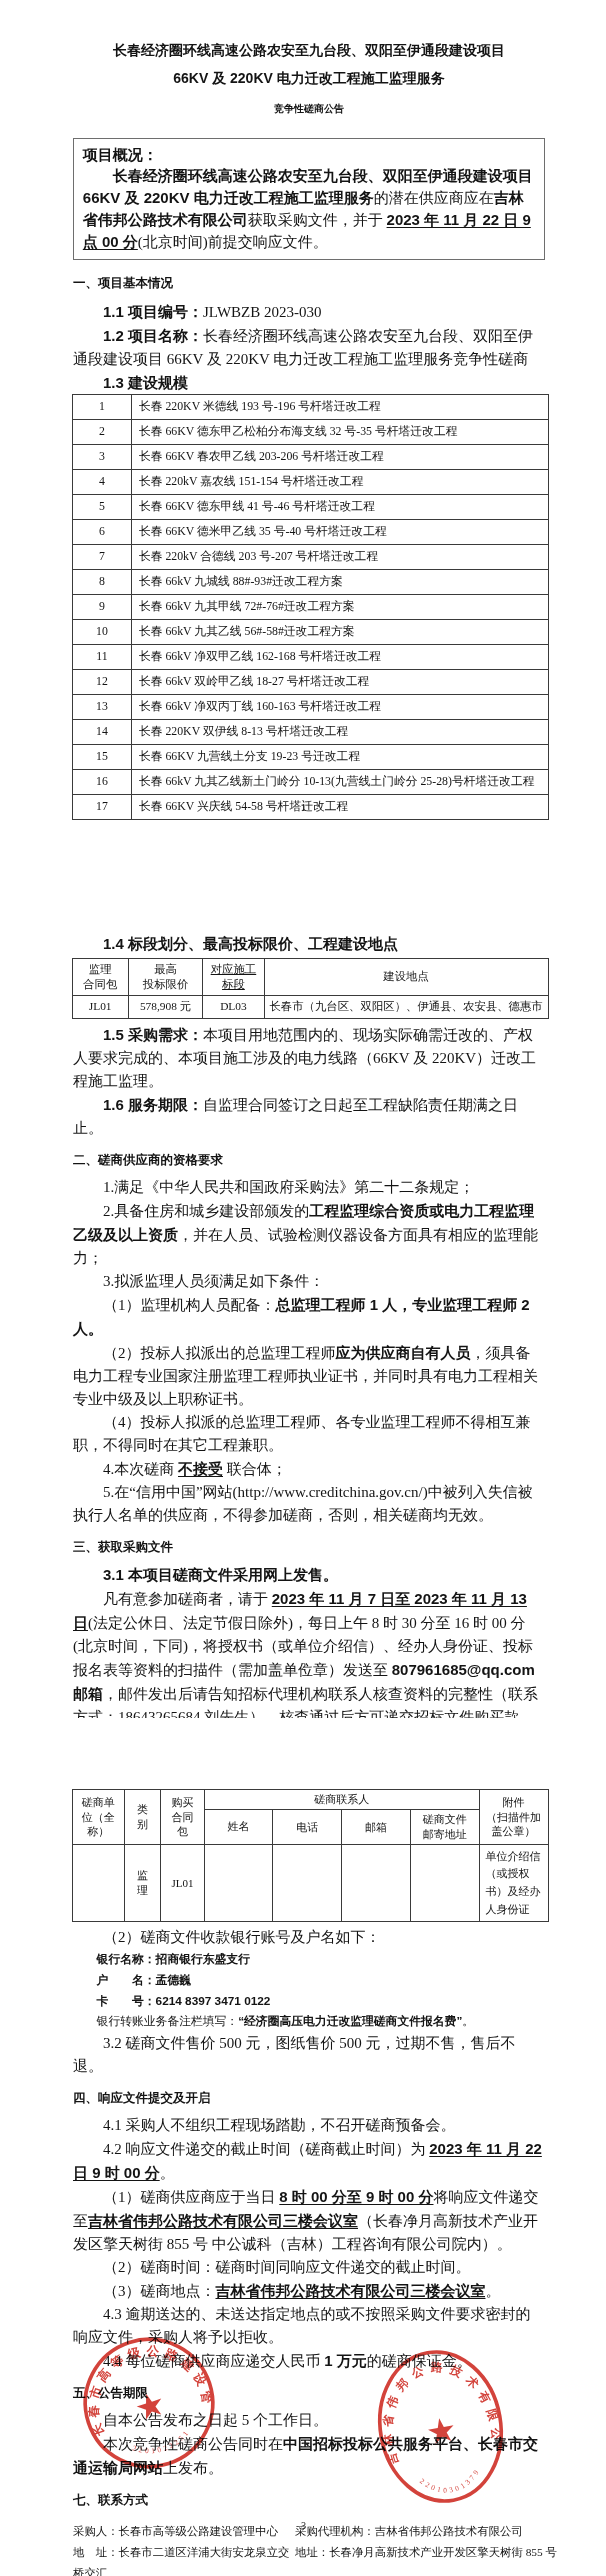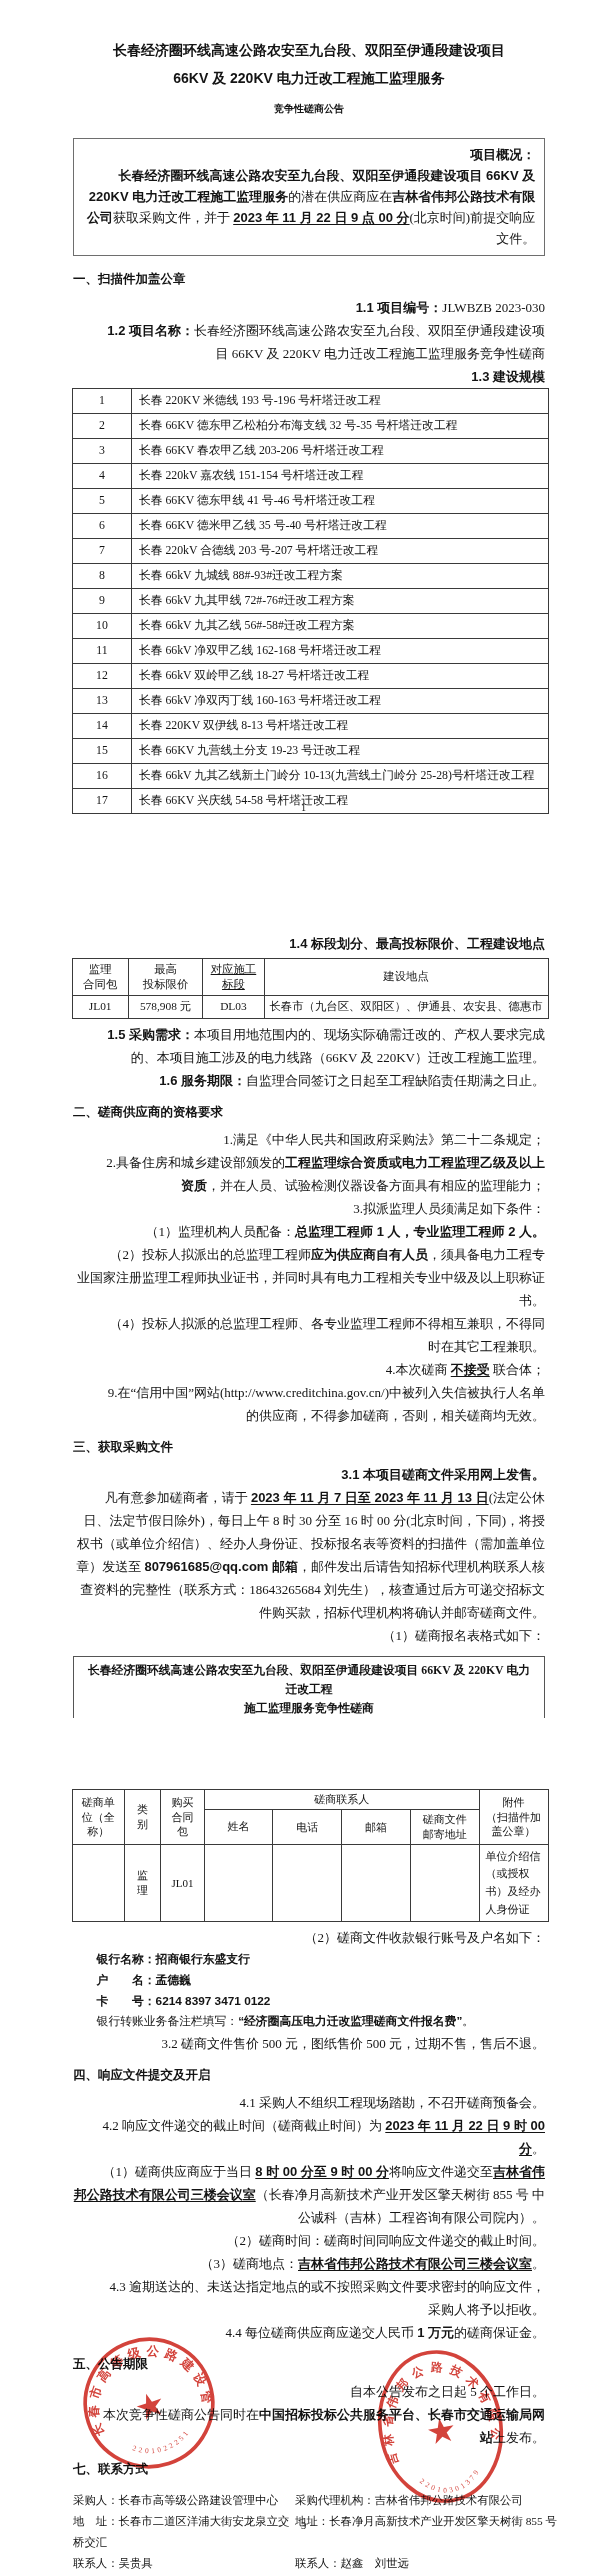--- a/index.html
+++ b/index.html
@@ -8,21 +8,21 @@
   .page{position:relative;height:859px;overflow:hidden;}
   .content{margin:0 62px 0 73px;}
   
   .b{font-family:"Liberation Sans","DejaVu Sans",sans-serif;font-weight:700;}
   .u{text-decoration:underline;text-underline-offset:2.2px;}
   .title-line{text-align:center;font-family:"Liberation Sans","DejaVu Sans",sans-serif;
               font-weight:700;font-size:14px;line-height:28px;}
   .title-line.big{font-size:10px;line-height:34px;}
   .sec-h{font-family:"Liberation Sans","DejaVu Sans",sans-serif;font-weight:700;
          font-size:12.5px;line-height:23px;margin:8.8px 0 4.4px;}
-  .p{font-size:13px;line-height:23px;margin:0;text-indent:2em;text-align:right;}
+  .p{font-size:15px;line-height:23px;margin:0;text-indent:2em;}
   .bank{font-size:11.8px;line-height:20.6px;margin:0;text-indent:2em;}
   
   .ovbox{border:1.5px solid #6e6e6e;margin-top:11.8px;padding:5.1px 8.8px 6.6px;line-height:21px;font-size:11.8px;}
   .ovbox .lbl{text-indent:0;margin:0;}
   .ovbox .p{line-height:21px;}
   
   table.tbl{border-collapse:collapse;width:477px;margin-left:-1.5px;table-layout:fixed;}
   table.tbl td,table.tbl th{border:1.2px solid #3a3a3a;font-weight:normal;font-size:11.8px;
        padding:1.5px 4.4px;vertical-align:middle;}
   table.scale td.c-num{width:50px;text-align:center;height:21px;}
@@ -59,21 +59,21 @@
     <div class="content" style="padding-top:36px;">
       <div class="title-line">长春经济圈环线高速公路农安至九台段、双阳至伊通段建设项目</div>
       <div class="title-line">66KV 及 220KV 电力迁改工程施工监理服务</div>
       <div class="title-line big">竞争性磋商公告</div>
 
       <div class="ovbox">
         <p class="p lbl b">项目概况：</p>
         <p class="p"><span class="b">长春经济圈环线高速公路农安至九台段、双阳至伊通段建设项目 66KV 及 220KV 电力迁改工程施工监理服务</span><span>的潜在供应商应在</span><span class="b">吉林省伟邦公路技术有限公司</span><span>获取采购文件，并于 </span><span class="b u">2023 年 11 月 22 日 9 点 00 分</span><span>(北京时间)前提交响应文件。</span></p>
       </div>
 
-      <div class="sec-h" style="margin-top:11.8px;">一、扫描件加盖公章</div>
+      <div class="sec-h" style="margin-top:11.8px;">一、项目基本情况</div>
       <p class="p"><span class="b">1.1 项目编号：</span><span>JLWBZB 2023-030</span></p>
       <p class="p"><span class="b">1.2 项目名称：</span><span>长春经济圈环线高速公路农安至九台段、双阳至伊通段建设项目 66KV 及 220KV 电力迁改工程施工监理服务竞争性磋商</span></p>
       <p class="p b">1.3 建设规模</p>
 
       <table class="tbl scale">
         <tbody>
 
             <tr>
               <td class="c-num">1</td>
               <td class="c-name">长春 220KV 米德线 193 号-196 号杆塔迁改工程</td>
@@ -192,21 +192,21 @@
       <p class="p"><span class="b">1.6 服务期限：</span><span>自监理合同签订之日起至工程缺陷责任期满之日止。</span></p>
 
       <div class="sec-h">二、磋商供应商的资格要求</div>
       <p class="p"><span>1.满足《中华人民共和国政府采购法》第二十二条规定；</span></p>
       <p class="p"><span>2.具备住房和城乡建设部颁发的</span><span class="b">工程监理综合资质或电力工程监理乙级及以上资质</span><span>，并在人员、试验检测仪器设备方面具有相应的监理能力；</span></p>
       <p class="p"><span>3.拟派监理人员须满足如下条件：</span></p>
       <p class="p"><span>（1）监理机构人员配备：</span><span class="b">总监理工程师 1 人，专业监理工程师 2 人。</span></p>
       <p class="p"><span>（2）投标人拟派出的总监理工程师</span><span class="b">应为供应商自有人员</span><span>，须具备电力工程专业国家注册监理工程师执业证书，并同时具有电力工程相关专业中级及以上职称证书。</span></p>
       <p class="p"><span>（4）投标人拟派的总监理工程师、各专业监理工程师不得相互兼职，不得同时在其它工程兼职。</span></p>
       <p class="p"><span>4.本次磋商 </span><span class="b u">不接受</span><span> 联合体；</span></p>
-      <p class="p"><span>9.在“信用中国”网站(http://www.creditchina.gov.cn/)中被列入失信被执行人名单的供应商，不得参加磋商，否则，相关磋商均无效。</span></p>
+      <p class="p"><span>5.在“信用中国”网站(http://www.creditchina.gov.cn/)中被列入失信被执行人名单的供应商，不得参加磋商，否则，相关磋商均无效。</span></p>
 
       <div class="sec-h">三、获取采购文件</div>
       <p class="p"><span class="b">3.1 本项目磋商文件采用网上发售。</span></p>
       <p class="p"><span>凡有意参加磋商者，请于 </span><span class="b u">2023 年 11 月 7 日至 2023 年 11 月 13 日</span><span>(法定公休日、法定节假日除外)，每日上午 8 时 30 分至 16 时 00 分(北京时间，下同)，将授权书（或单位介绍信）、经办人身份证、投标报名表等资料的扫描件（需加盖单位章）发送至 </span><span class="b">807961685@qq.com 邮箱</span><span>，邮件发出后请告知招标代理机构联系人核查资料的完整性（联系方式：18643265684  刘先生），核查通过后方可递交招标文件购买款，招标代理机构将确认并邮寄磋商文件。</span></p>
       <p class="p"><span>（1）磋商报名表格式如下：</span></p>
 
       <div class="signup">
         <div class="sb-title">
           <span>长春经济圈环线高速公路农安至九台段、双阳至伊通段建设项目 66KV 及 220KV 电力迁改工程</span><br>
           <span>施工监理服务竞争性磋商</span>

